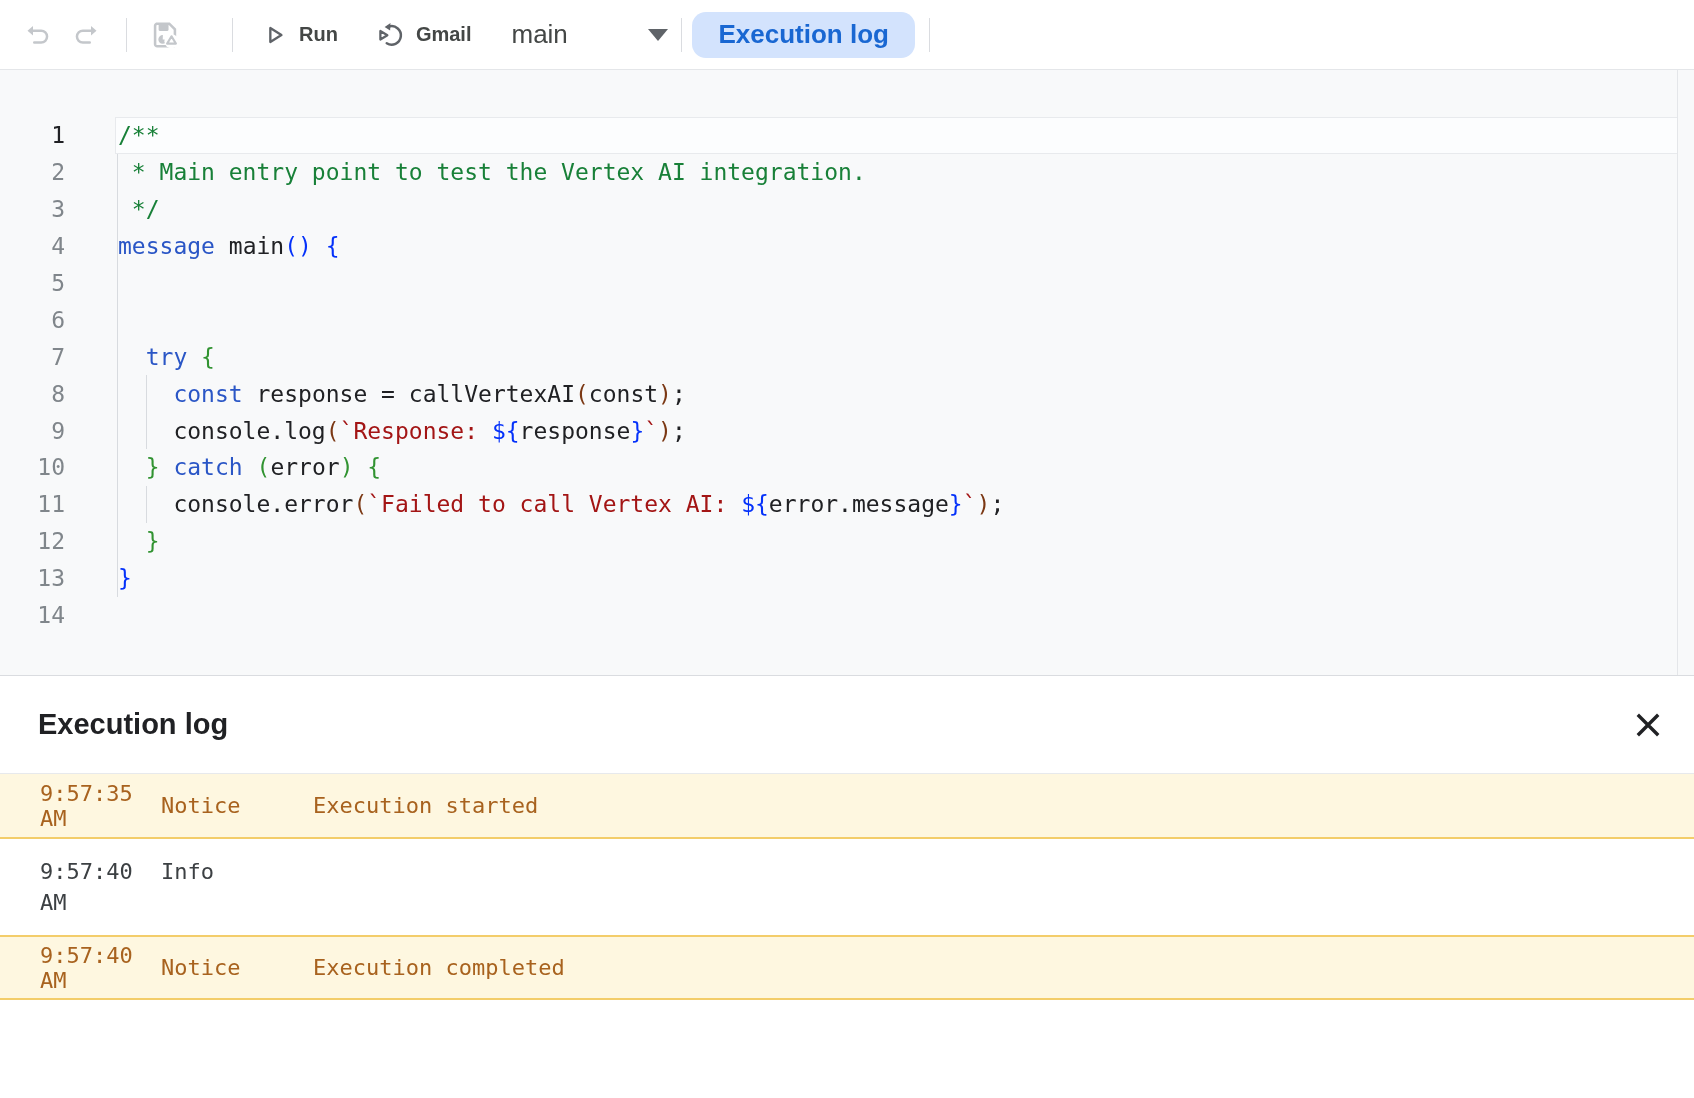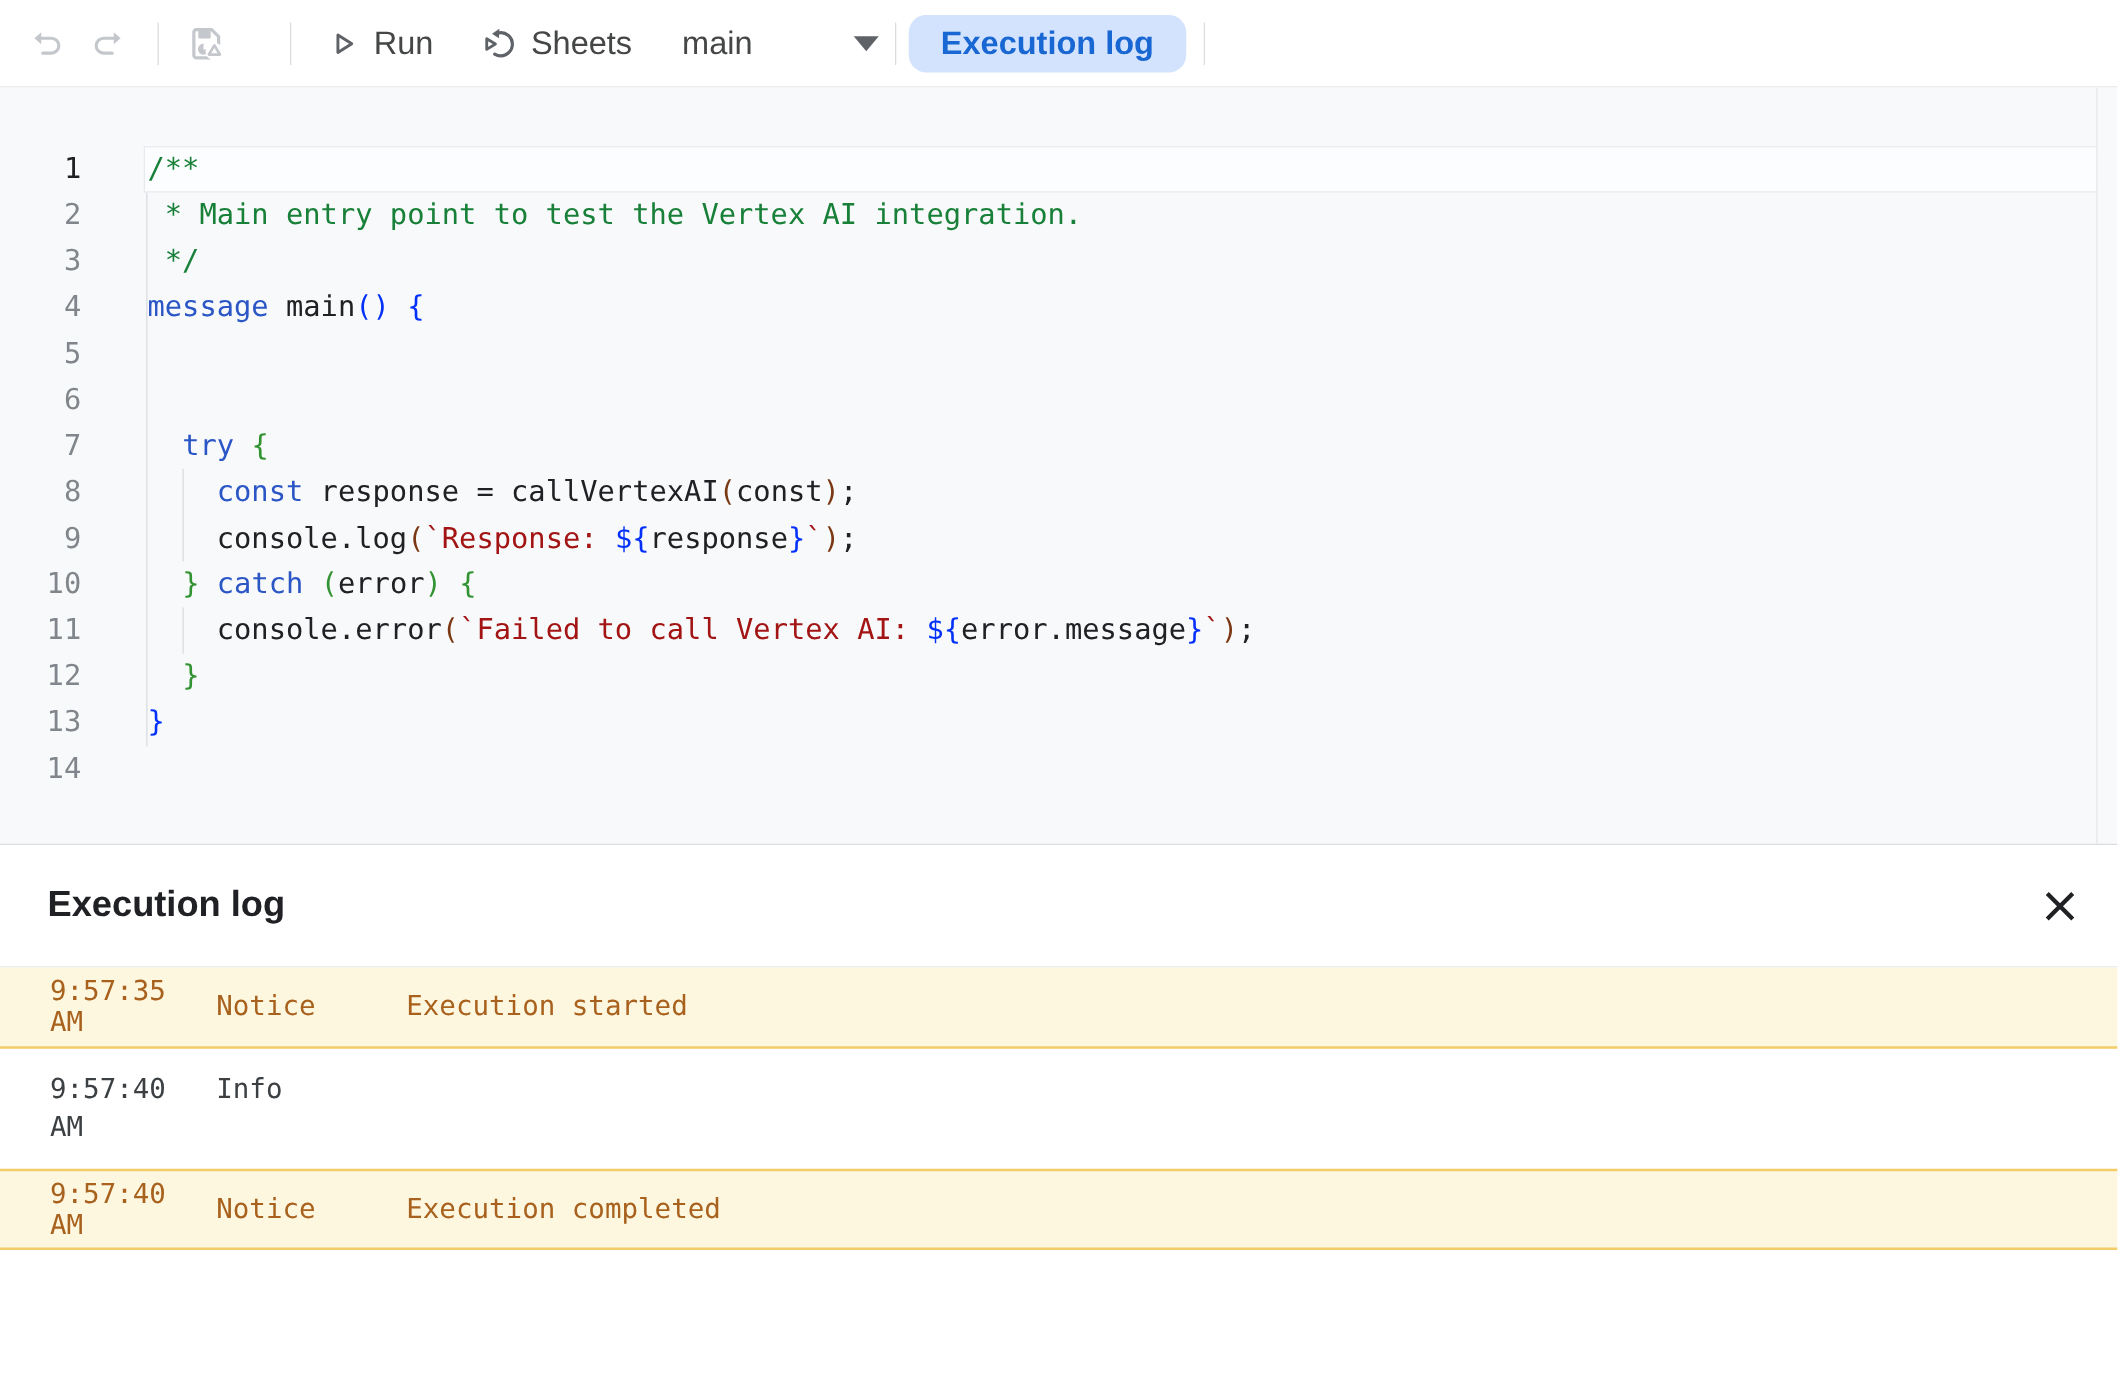--- a/index.html
+++ b/index.html
@@ -5,22 +5,22 @@
   * { margin:0; padding:0; box-sizing:border-box; }
   html,body { width:1694px; height:1098px; background:#fff; overflow:hidden;
               font-family:"Liberation Sans", sans-serif; }
 
   
   .toolbar { height:70px; display:flex; align-items:center; padding-left:16px;
              background:#fff; border-bottom:1px solid #e4e6e9; }
   .icon-btn { width:44px; height:44px; display:flex; align-items:center;
               justify-content:center; border-radius:50%; flex:none; cursor:pointer; }
   .tb-sep { width:1px; height:34px; background:#dadce0; flex:none; }
-  .tb-btn { display:flex; align-items:center; gap:10px; font-size:26px;
-            color:var(--toolbar-text); cursor:pointer; flex:none; }
+  .tb-btn { display:flex; align-items:center; gap:10px; font-size:20px;
+            color:var(--toolbar-text); cursor:pointer; flex:none;font-weight:bold; }
   .fn-select { display:flex; align-items:center; width:158px; margin-left:40px;
                font-size:26px; color:var(--toolbar-text); cursor:pointer; flex:none; }
   .fn-select .caret { margin-left:auto; }
   .pill { background:var(--pill-bg); color:var(--accent-blue); font-size:26px;
           font-weight:bold; height:46px; padding:0 26px; border-radius:14px;
           display:flex; align-items:center; margin-left:10px; cursor:pointer; flex:none; }
 
   
   .editor { position:relative; height:606px; background:var(--editor-bg);
             border-bottom:1px solid #dadce0; overflow:hidden;
@@ -55,21 +55,21 @@
   .log-rows { font-family:"DejaVu Sans Mono", monospace; font-size:22px;
               border-top:1px solid #e7e9ec; }
   .log-row { display:flex; }
   .log-row.notice { background:var(--notice-bg); color:var(--notice-text);
                     height:65px; align-items:center;
                     border-bottom:2px solid var(--notice-border); }
   .log-row.notice + .log-row.notice, .log-rows .log-row.info + .log-row.notice
                   { border-top:2px solid var(--notice-border); }
   .log-row.info { color:var(--info-text); padding:17px 0; line-height:31px; }
   .col-time  { width:161px; padding-left:40px; flex:none; }
-  .col-level { width:152px; flex:none;margin-left:12px; }
+  .col-level { width:152px; flex:none; }
   .col-msg   { flex:1; white-space:pre-line; padding-right:71px; }
 </style>
 </head>
 <body>
 
 <div class="toolbar">
   <div class="icon-btn">
     <svg width="30" height="30" viewBox="0 0 24 24">
       <path d="M7 8.5 H14.5 a4.75 4.75 0 0 1 0 9.5 H9" fill="none" stroke="#c4c7cb" stroke-width="2" stroke-linecap="round"></path>
       <path d="M8 4.7 L3.6 8.5 L8 12.3 Z" fill="#c4c7cb"></path>
@@ -99,21 +99,21 @@
     </svg>
     <span>Run</span>
   </div>
 
   <div class="tb-btn" style="margin-left:38px">
     <svg width="30" height="30" viewBox="0 0 24 24">
       <path d="M10.5 5.2 A7.4 7.4 0 1 1 8.6 18.6" fill="none" stroke="#5f6368" stroke-width="2" stroke-linecap="round"></path>
       <path d="M11.6 2.4 L6.9 5.6 L11.3 8.4 Z" fill="#5f6368"></path>
       <path d="M3.5 8.8 v6.8 l5.6-3.4 z" fill="#fff" stroke="#5f6368" stroke-width="1.8" stroke-linejoin="round"></path>
     </svg>
-    <span>Sheets</span>
+    <span>Gmail</span>
   </div>
 
   <div class="fn-select">
     <span>main</span>
     <svg class="caret" width="22" height="16" viewBox="0 0 22 16">
       <path d="M1 2 h20 l-10 12 z" fill="#5f6368"></path>
     </svg>
   </div>
 
   <div class="tb-sep" style="margin-left:12px"></div>

